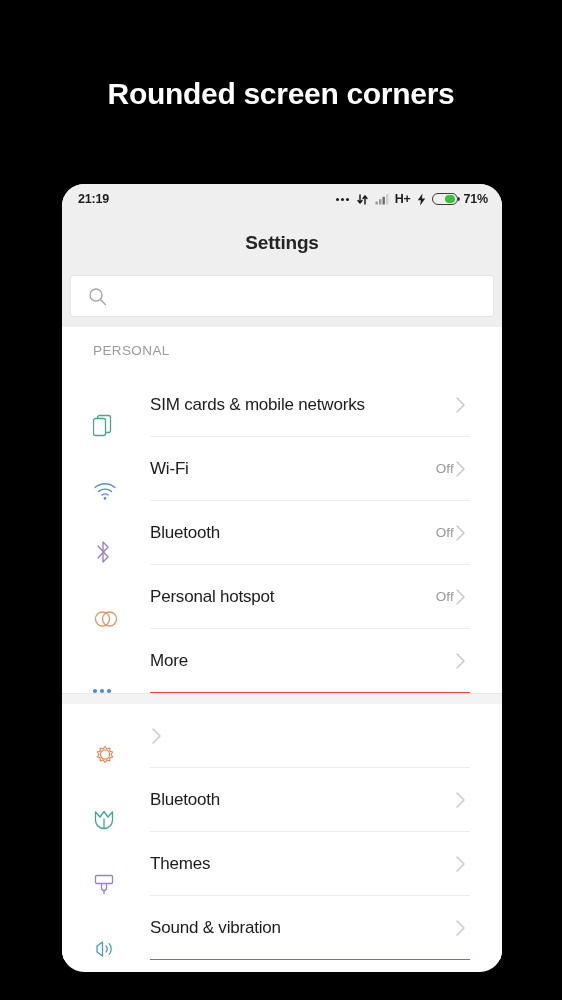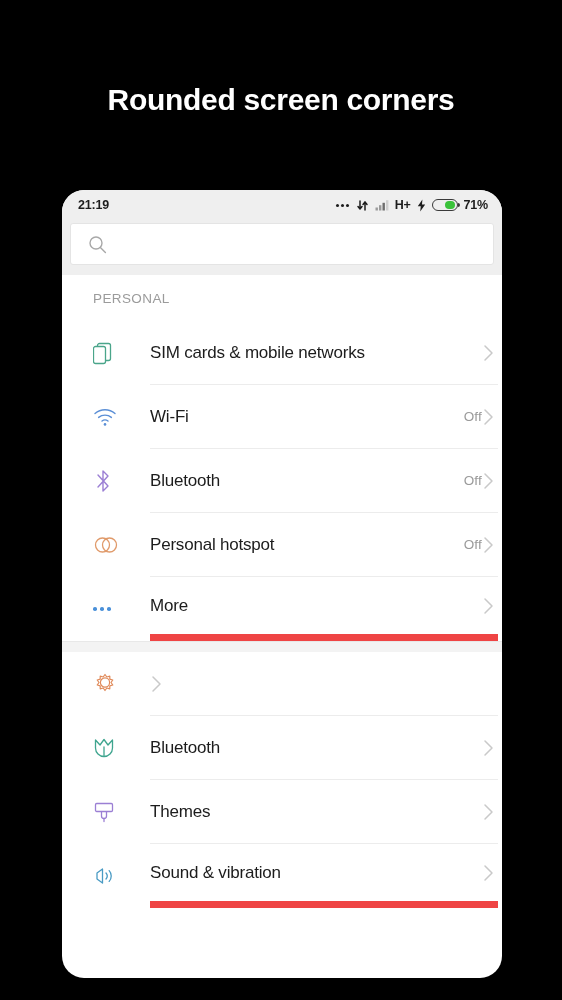--- a/index.html
+++ b/index.html
@@ -12,36 +12,36 @@
   }
 
   body {
     font-family: "Liberation Sans", sans-serif;
     position: relative;
   }
 
   
   .headline {
     position: absolute;
-    top: 80px;
+    top: 74px;
     left: 0;
     width: 562px;
     text-align: center;
     color: #ffffff;
     font-size: 30px;
     font-weight: bold;
     letter-spacing: -0.3px;
     line-height: 40px;
   }
 
   
   .phone {
     position: absolute;
     left: 62px;
-    top: 190px;
+    top: 184px;
     width: 440px;
     height: 788px;
     background: #ffffff;
     border-radius: 22px;
     overflow: hidden;
   }
 
   
   .statusbar {
     height: 30px;
@@ -163,42 +163,42 @@
     font-size: 13.5px;
     color: #9b9b9b;
     letter-spacing: 0.4px;
   }
 
   
   .list { background: #ffffff; }
   .row {
     height: 64px;
     display: flex;
-    align-items: center;
+    align-items: flex-end;
     background: #ffffff;
     padding-left: 31px;
-    padding-right: 4px;
+    padding-right: 32px;
     position: relative;
   }
   .row-icon {
     width: 30px;
     min-width: 30px;
     display: flex;
     align-items: center;
     justify-content: flex-start;
   }
   .row-body {
     flex: 1;
     display: flex;
     align-items: center;
     height: 100%;
     margin-left: 27px;
     border-bottom: 1px solid #ececec;
   }
-  .row:last-child .row-body { border-bottom: 7px solid #ef4444; }
+  .row:last-child .row-body { border-bottom: 1px solid #ef4444; }
   .row-label {
     flex: 1;
     font-size: 17px;
     color: #1c1c1c;
     letter-spacing: -0.2px;
   }
   .row-value {
     font-size: 13.5px;
     color: #9a9a9a;
     letter-spacing: 0.2px;
@@ -259,20 +259,23 @@
           <path d="M5.4 0.5 L0.8 7.2 L3.8 7.2 L3.2 12.5 L8.2 5.4 L5 5.4 Z" fill="#1d1d1d"></path>
         </svg>
       </span>
       <span class="battery">
           <span class="fill" style="width: 49%; background: rgb(58, 194, 58);"></span>
         </span>
       <span class="sb-text">71%</span>
     </span>
   </div>
 
+  <div class="toolbar">
+    <span class="toolbar-title">Settings</span>
+  </div>
 
   <div class="search-wrap">
     <div class="search-box">
       <span>
         <svg width="19" height="19" viewBox="0 0 19 19">
           <circle cx="8" cy="8" r="6" stroke="#a8a8a8" stroke-width="1.4" fill="none"></circle>
           <line x1="12.4" y1="12.4" x2="17.4" y2="17.4" stroke="#a8a8a8" stroke-width="1.4" stroke-linecap="round"></line>
         </svg>
       </span>
       <input class="search-input" type="text" placeholder="" style="">

